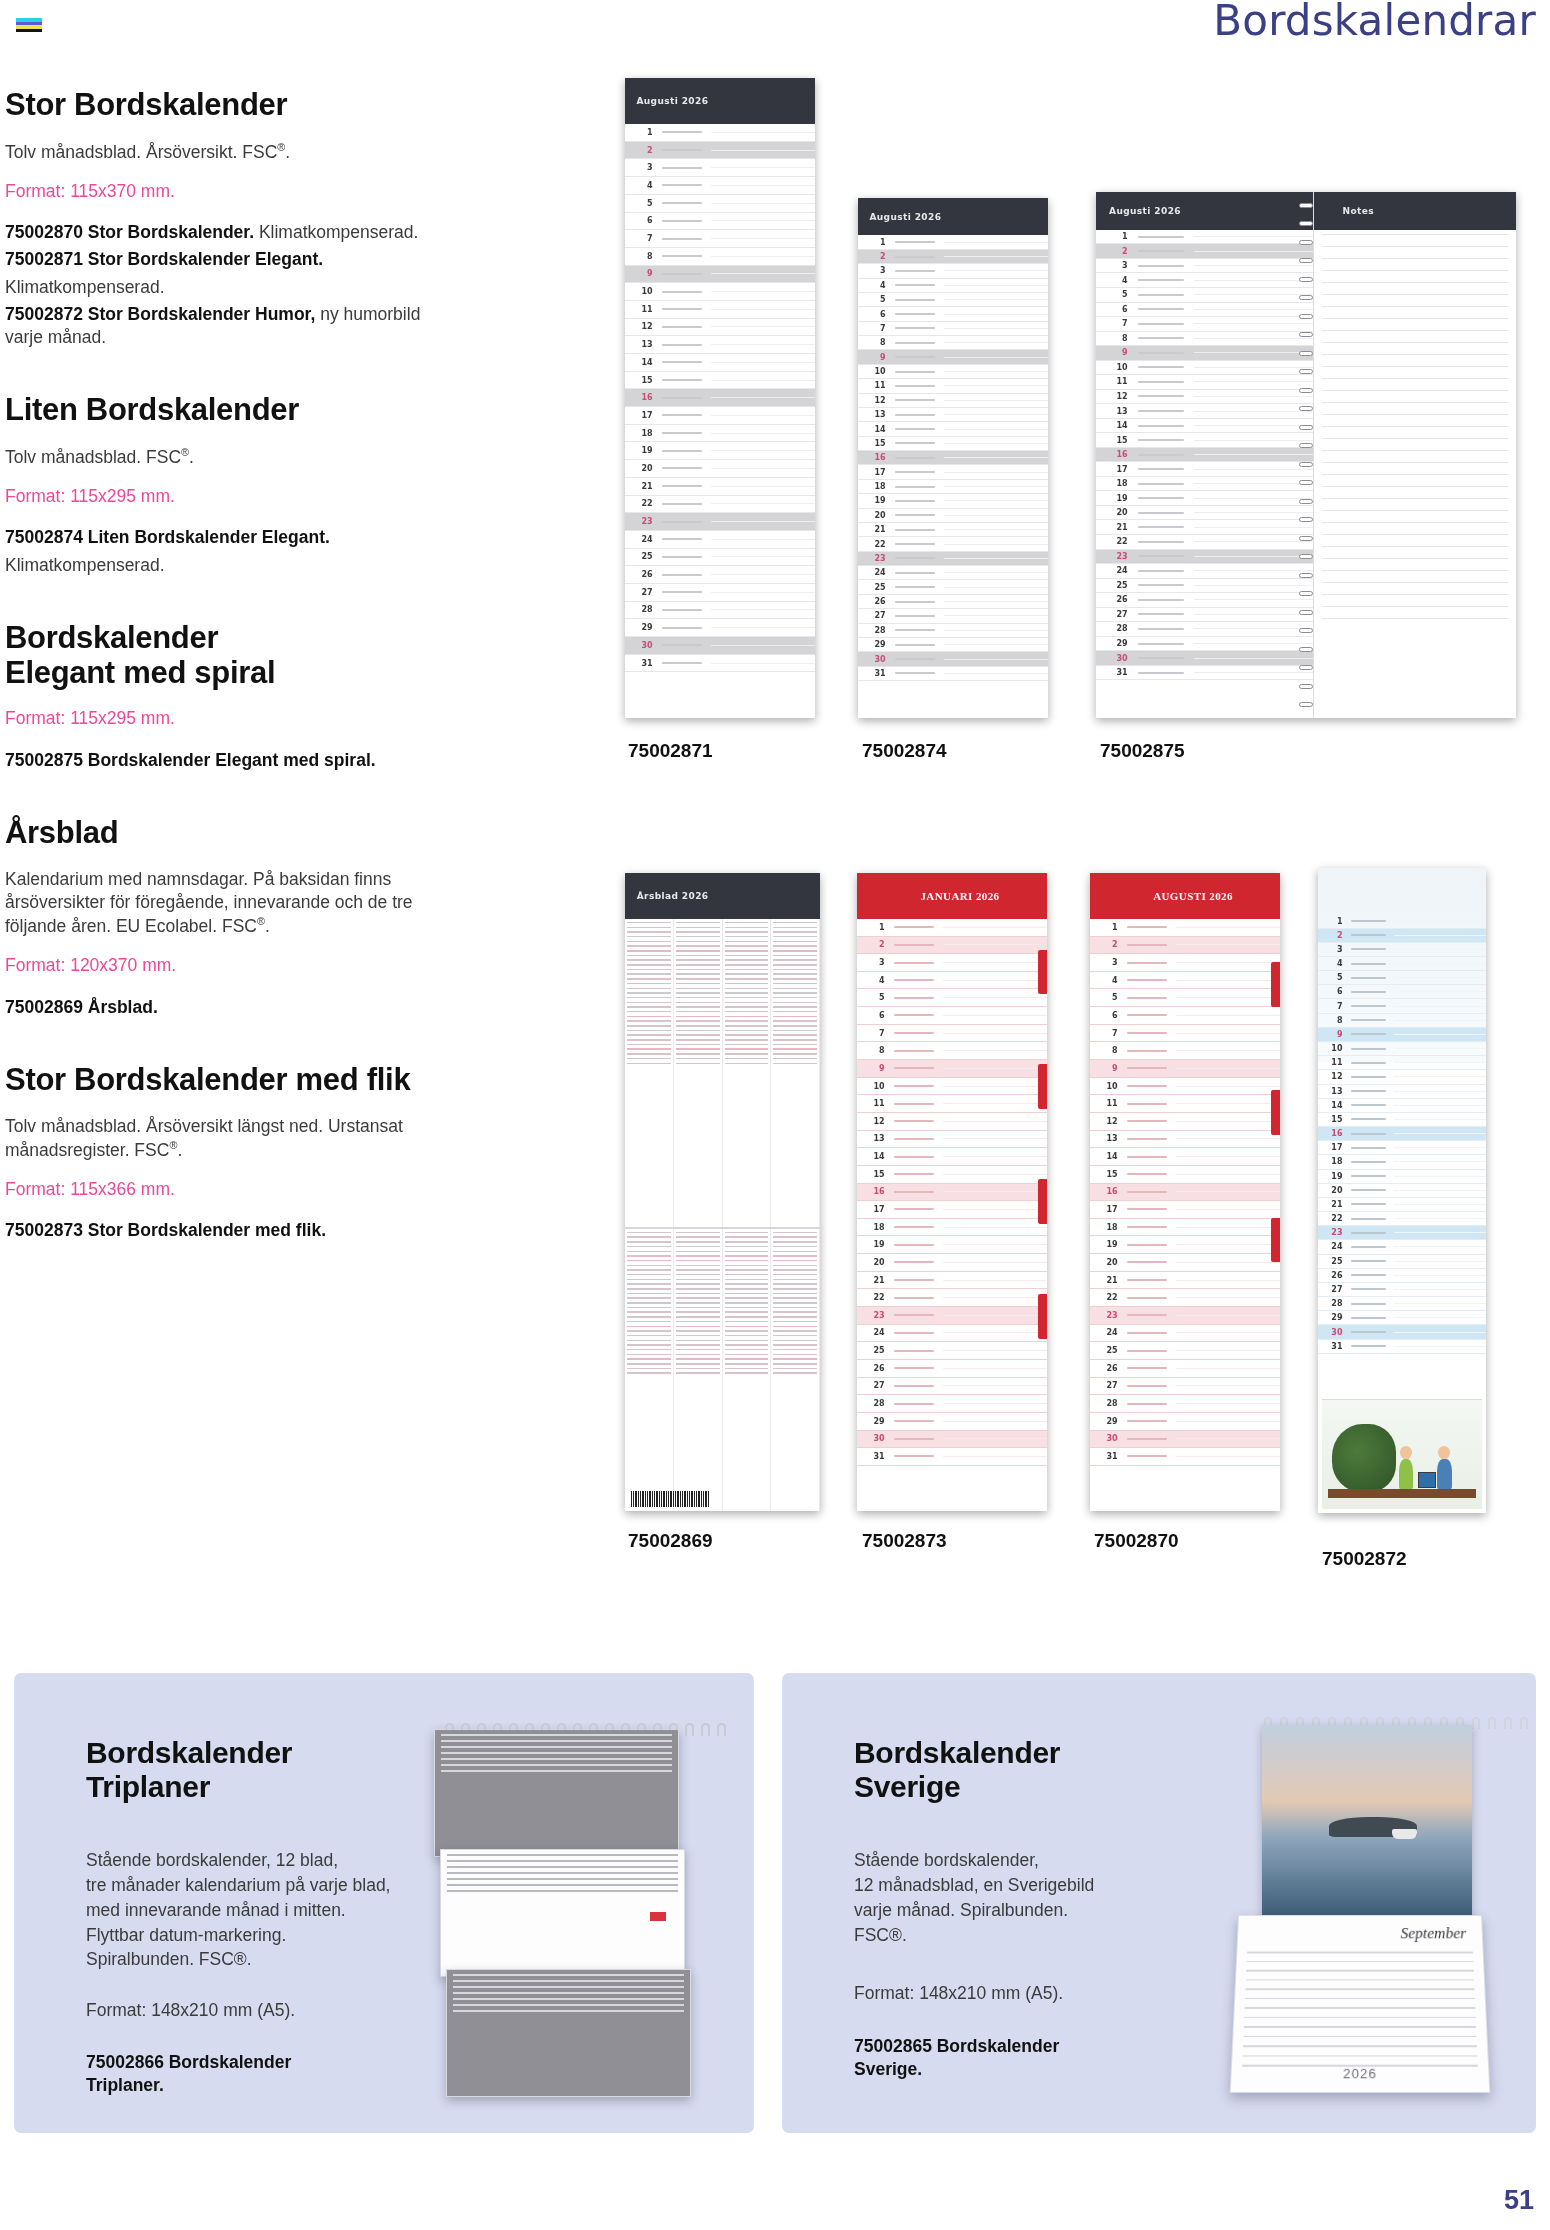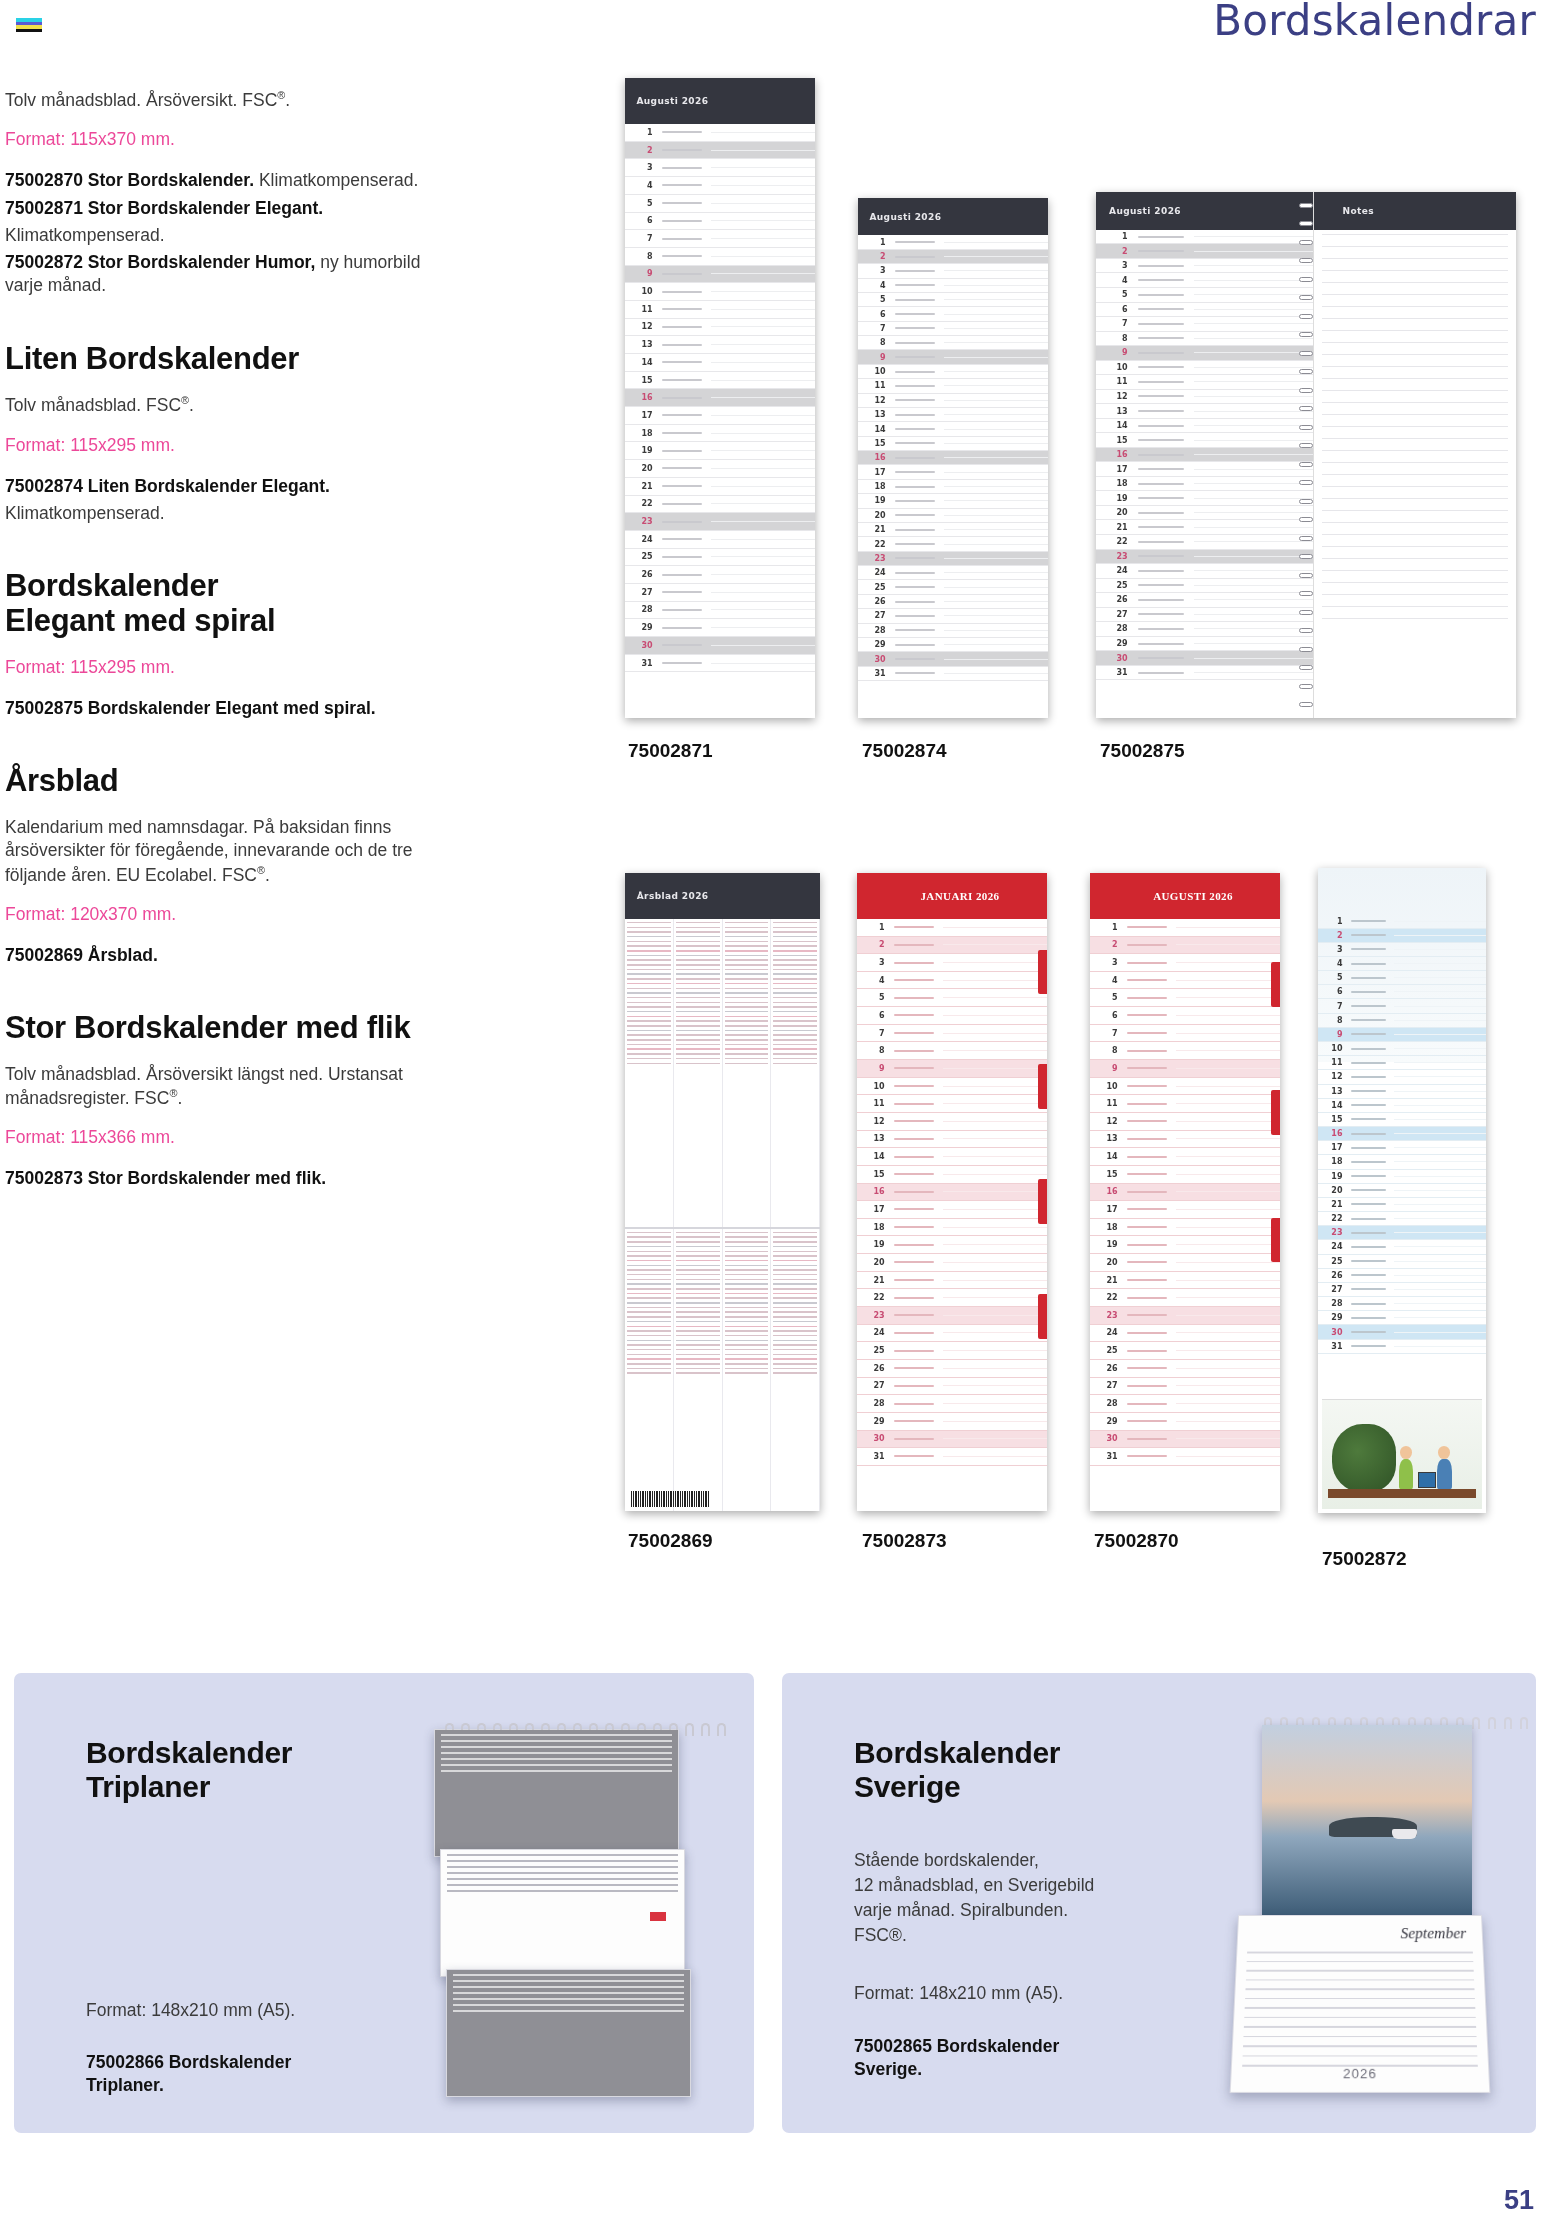--- a/index.html
+++ b/index.html
@@ -253,20 +253,21 @@
     <i></i>
       <i></i>
       <i></i>
       <i></i>
   </div>
   <div class="page-title">Bordskalendrar</div>
 
   <div class="text-col">
 
     <div class="sec">
+      <h2 class="sec-title">Stor Bordskalender</h2>
       <p class="body"><span>Tolv månadsblad. Årsöversikt. FSC</span><span class="sup">®</span><span>.</span></p>
       <p class="fmt">Format: 115x370 mm.</p>
       <p class="art"><b><span>75002870</span> <span>Stor Bordskalender.</span></b><span> Klimatkompenserad.</span></p>
       <p class="art"><b><span>75002871</span> <span>Stor Bordskalender Elegant.</span></b></p>
       <p class="art">Klimatkompenserad.</p>
       <p class="art"><b><span>75002872</span> <span>Stor Bordskalender Humor,</span></b><span> ny humorbild varje månad.</span></p>
     </div>
 
     <div class="gap-lg"></div>
 
@@ -1688,20 +1689,25 @@
           </div>
         <div class="screen"></div>
       </div>
     </div>
   </div>
   <div class="cap" style="left:1322px; top:1548px;">75002872</div>
 
   <div class="panel left">
     <h3>Bordskalender
 Triplaner</h3>
+    <div class="p-body">Stående bordskalender, 12 blad,
+tre månader kalendarium på varje blad,
+med innevarande månad i mitten.
+Flyttbar datum-markering.
+Spiralbunden. FSC®.</div>
     <div class="p-fmt">Format: 148x210 mm (A5).</div>
     <div class="p-art">75002866 Bordskalender
 Triplaner.</div>
 
     <div class="tri">
       <div class="leaf l1">
         <div class="coil" id="coil-1">
             <b></b>
             <b></b>
             <b></b>

